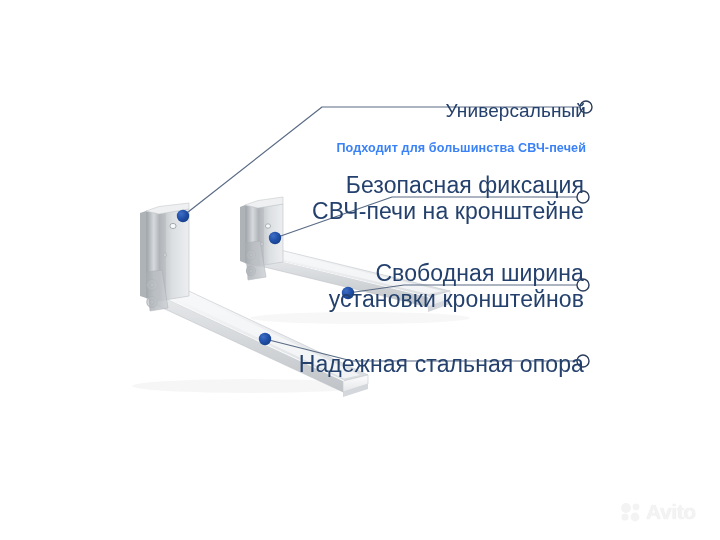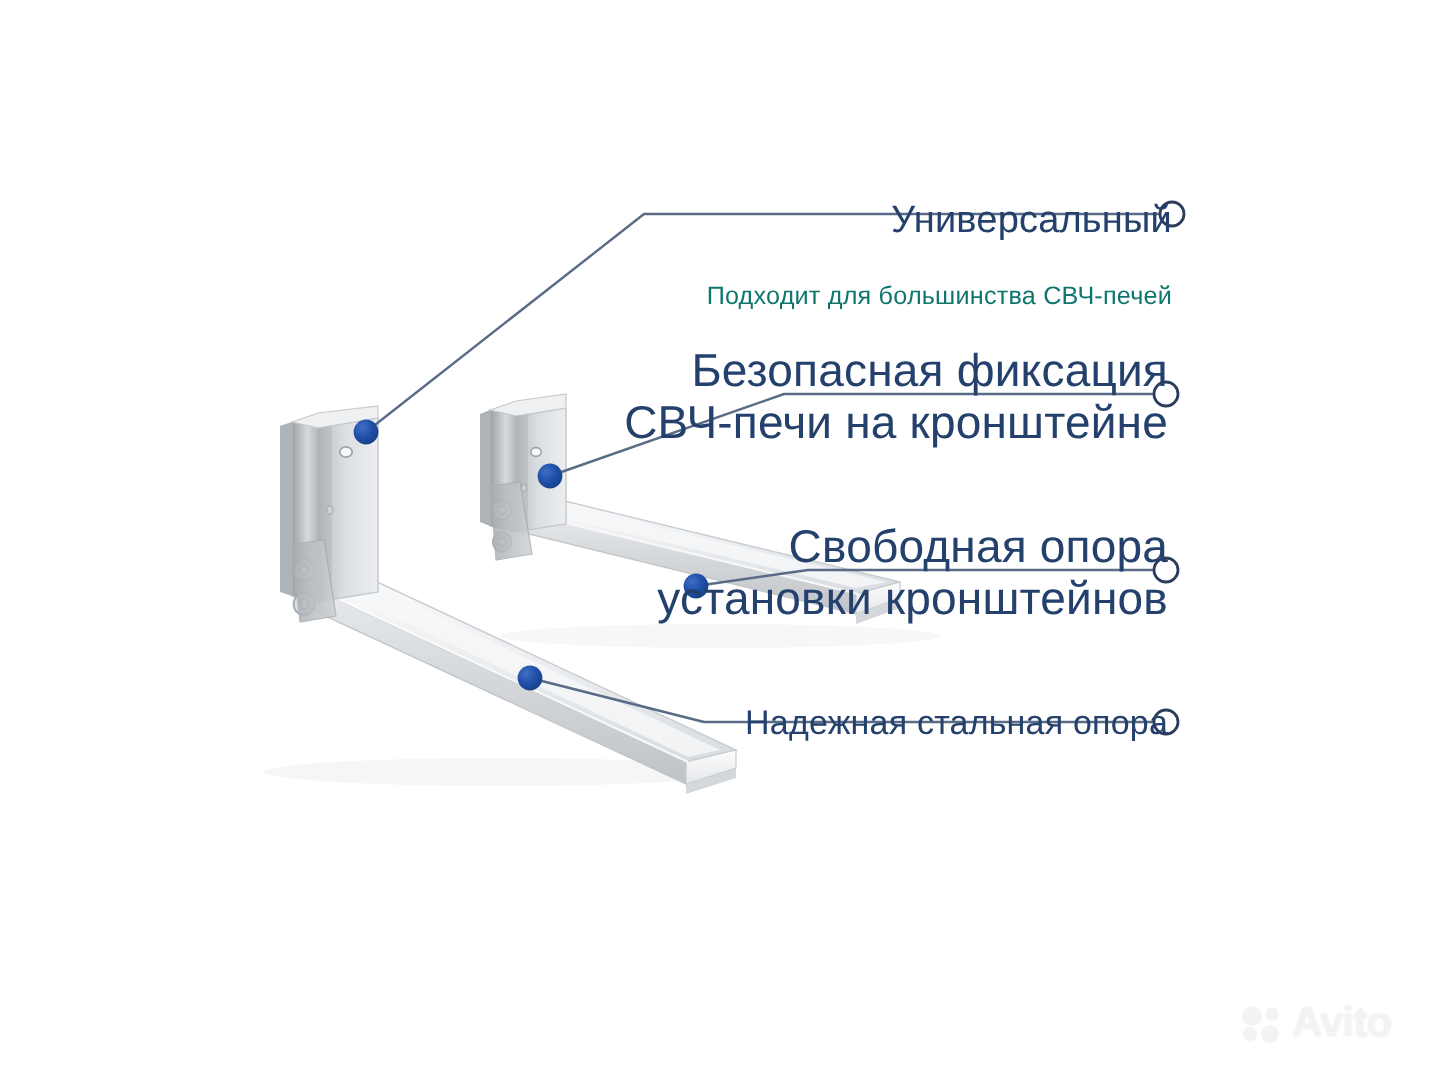--- a/index.html
+++ b/index.html
@@ -37,31 +37,31 @@
   }
   .callout .title {
     display: block;
     font-size: 23px;
     font-weight: 400;
     color: #24406c;
   }
   .callout .sub {
     display: block;
     font-size: 12.6px;
-    font-weight: 400;
-    color: #0f766e;
+    font-weight: 700;
+    color: #3b82f6;
     margin-top: 2px;
   }
 
   #callout-1 { right: 134px; top: 82px; }
   #callout-1 .title { font-size: 19px; }
   #callout-2 { right: 136px; top: 155px; }
   #callout-3 { right: 136px; top: 243px; }
   #callout-4 { right: 136px; top: 334px; }
-  #callout-4 .title { font-size: 17px; }
+  #callout-4 .title { font-size: 23px; }
 
   
   #watermark {
     position: absolute;
     left: 620px;
     top: 500px;
     display: flex;
     align-items: center;
     gap: 4px;
     opacity: 0.92;
@@ -220,21 +220,21 @@
     <span class="title">Универсальный</span>
     <span class="sub">Подходит для большинства СВЧ-печей</span>
   </div>
 
   <div class="callout" id="callout-2">
     <span class="title">Безопасная фиксация
 СВЧ-печи на кронштейне</span>
   </div>
 
   <div class="callout" id="callout-3">
-    <span class="title">Свободная опора
+    <span class="title">Свободная ширина
 установки кронштейнов</span>
   </div>
 
   <div class="callout" id="callout-4">
     <span class="title">Надежная стальная опора</span>
   </div>
 
   <div id="watermark">
     <svg width="22" height="20" viewBox="0 0 22 20">
       <circle cx="6" cy="6" r="5" fill="#f2f2f2"></circle>

